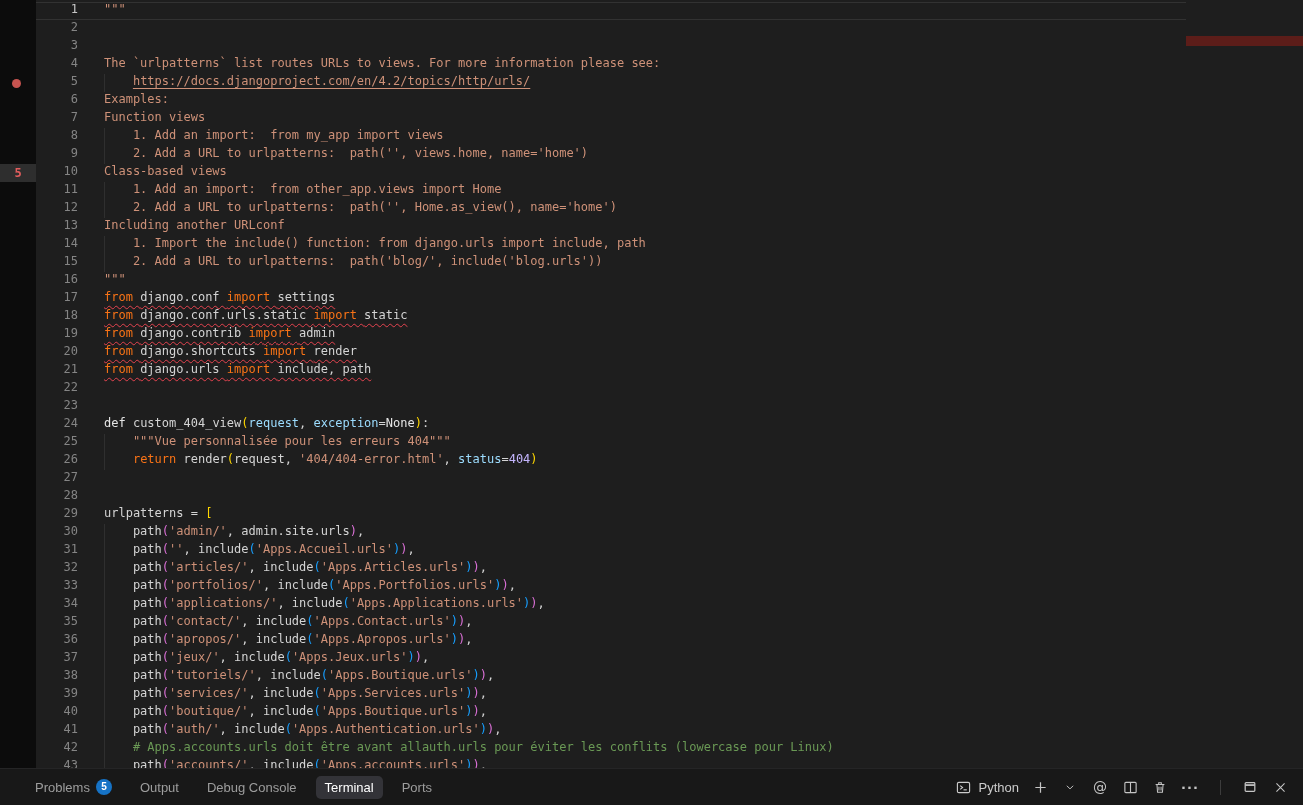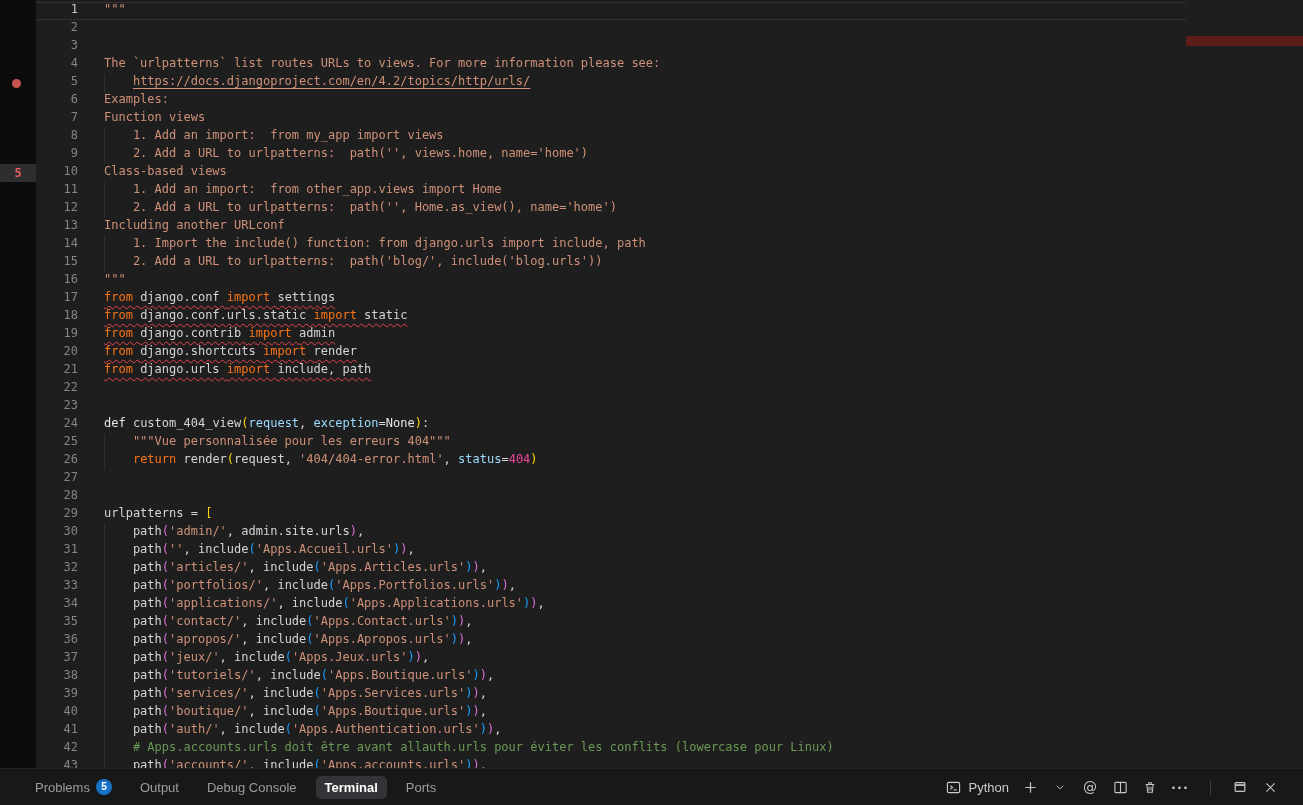--- a/index.html
+++ b/index.html
@@ -14,36 +14,36 @@
   .row{position:relative;height:18px;display:flex;line-height:18px;white-space:pre;
        font:12px "DejaVu Sans Mono",monospace;}
   .row.cur-row{box-shadow:inset 0 1px 0 rgba(255,255,255,.09),inset 0 -1px 0 rgba(255,255,255,.09);}
   .num{width:42px;flex:none;text-align:right;color:#858585;}
   .num.cur{color:#c6c6c6;}
   .code{margin-left:26px;}
   .guide{position:absolute;left:68px;top:0;width:1px;height:18px;background:rgba(255,255,255,.08);}
   .errline{text-decoration-line:underline;text-decoration-style:wavy;
            text-decoration-color:#e4434f;text-decoration-thickness:1px;text-underline-offset:4px;}
   .s{color:#ce9178}.k{color:#f97316}.kb{color:#e5e5e5}.p{color:#d4d4d4}.v{color:#9cdcfe}
-  .n{color:#ec4899}.c{color:#6a9955}.b1{color:#ffd700}.b2{color:#da70d6}.b3{color:#179fff}
+  .n{color:#c4b5fd}.c{color:#6a9955}.b1{color:#ffd700}.b2{color:#da70d6}.b3{color:#179fff}
   .lnk{color:#ce9178;text-decoration:underline;text-underline-offset:3px;}
   
   #minimap{position:absolute;top:2px;right:0;width:117px;}
   .mrow{height:2.1px;line-height:0;white-space:nowrap;position:relative;overflow:hidden;}
   .mband{background:#5c1d19;}
   
   #panel{position:absolute;left:0;right:0;bottom:0;height:37px;background:#181818;
          border-top:1px solid #252526;display:flex;align-items:center;
          font:13px "Liberation Sans",sans-serif;color:#9d9d9d;box-sizing:border-box;}
   #panel-tabs{display:flex;align-items:center;gap:10px;padding-left:26px;}
   .ptab{padding:4px 9px;border-radius:5px;cursor:default;display:flex;align-items:center;gap:6px;}
-  .ptab.active{background:#333338;color:#ffffff;font-weight:bold;}
+  .ptab.active{background:#333338;color:#ffffff;font-weight:normal;}
   .pbadge{display:inline-block;min-width:16px;height:16px;border-radius:8px;background:#1673c6;
           color:#fff;font:bold 10px "Liberation Sans",sans-serif;line-height:16px;text-align:center;}
-  #panel-right{margin-left:auto;display:flex;align-items:center;gap:12px;padding-right:24px;color:#c5c5c5;}
+  #panel-right{margin-left:auto;display:flex;align-items:center;gap:12px;padding-right:14px;color:#c5c5c5;}
   .pr-icon{display:flex;align-items:center;justify-content:center;width:18px;height:18px;}
   .pr-icon svg{display:block}
   #term-profile{display:flex;align-items:center;gap:6px;color:#cccccc;}
   .vsep{width:1px;height:15px;background:#3c3c3c;}
   .at-glyph{font:14px "DejaVu Sans",sans-serif;}
   .ell-glyph{font:bold 13px "DejaVu Sans",sans-serif;letter-spacing:1px;}
 </style>
 </head>
 <body>
 

